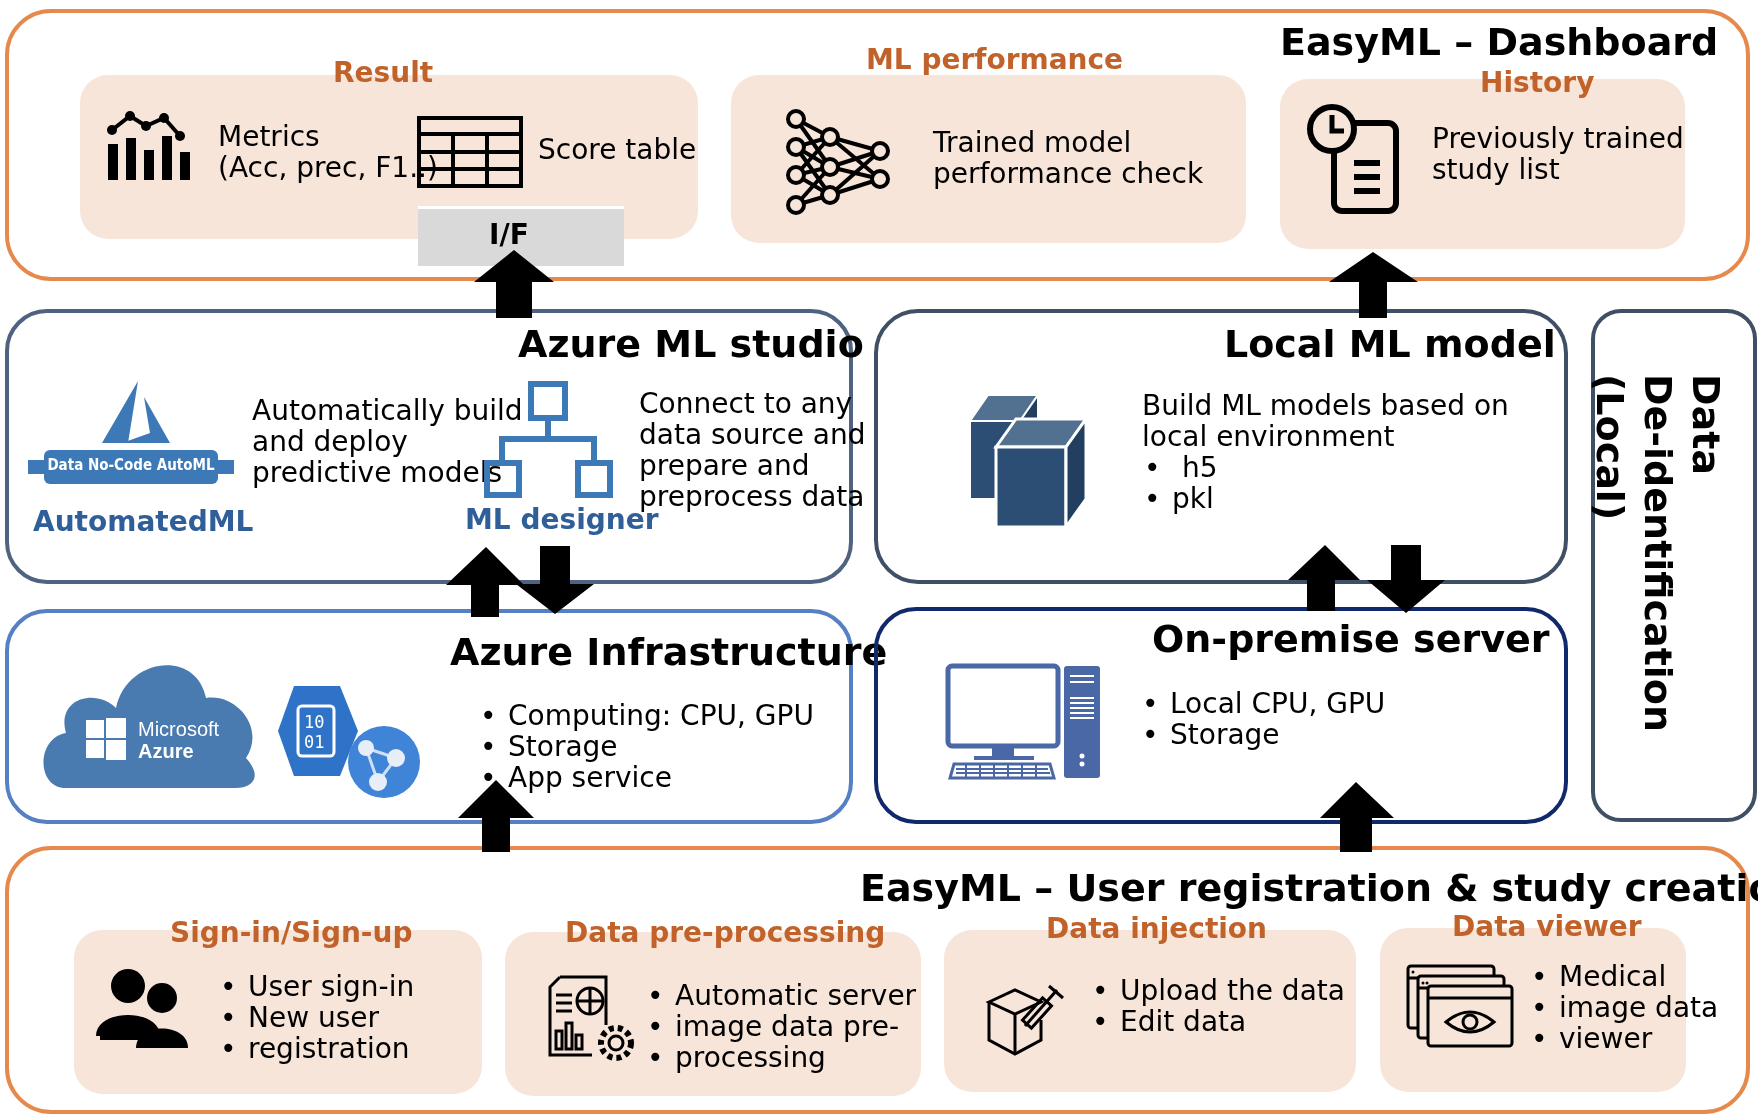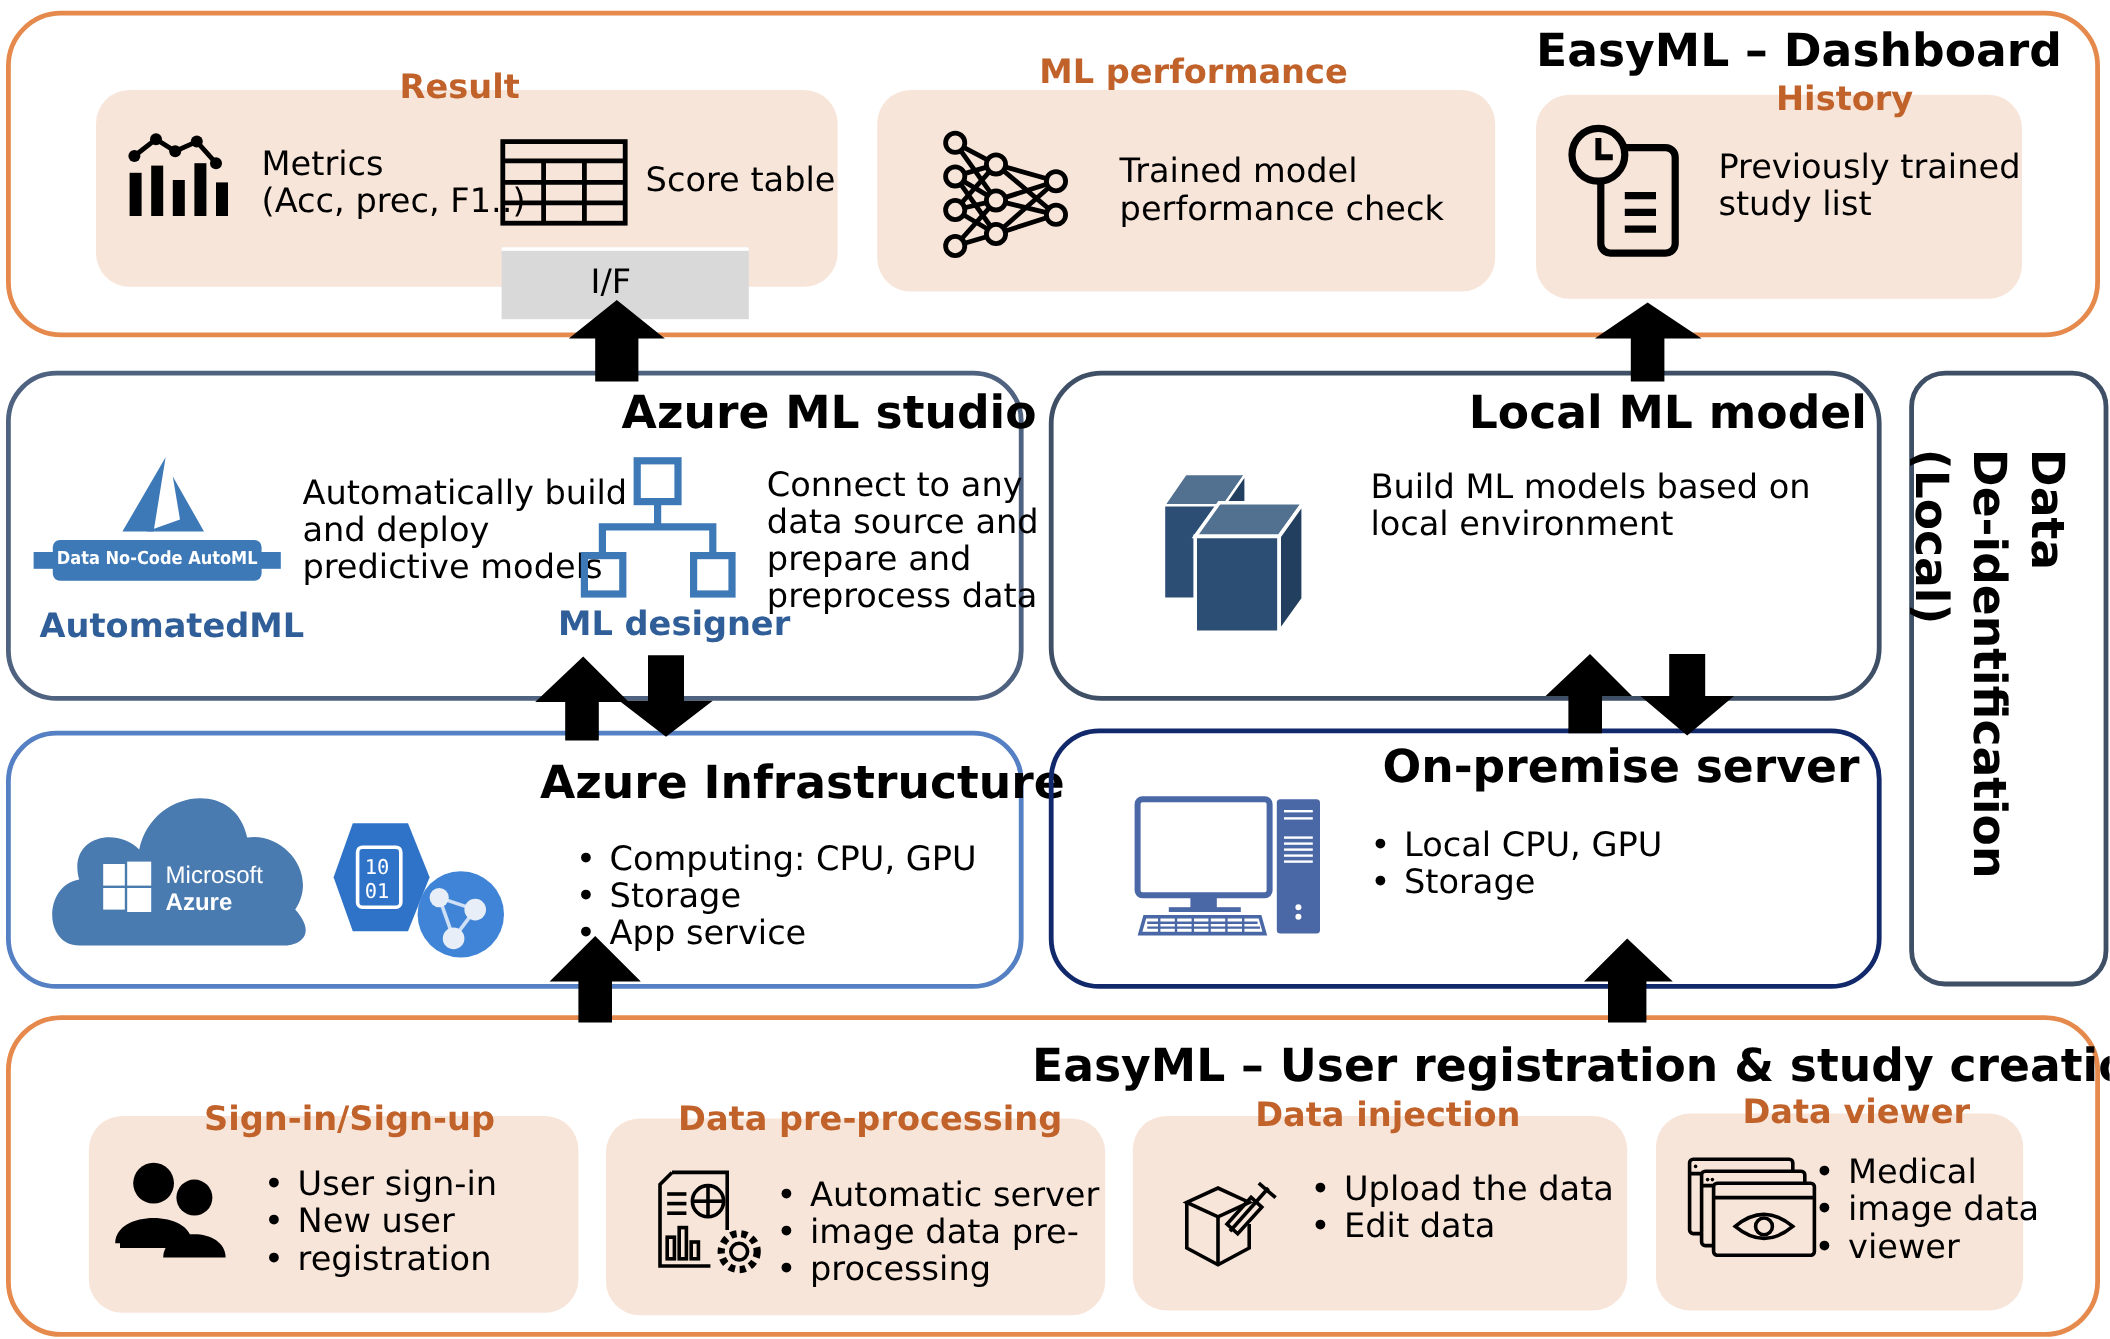--- a/index.html
+++ b/index.html
@@ -48,21 +48,21 @@
 <svg style="left:417px;top:116px;" width="106" height="72" viewBox="0 0 106 72">
   <rect x="2" y="2" width="102" height="68" fill="none" stroke="#000" stroke-width="4"></rect>
   <line x1="2" y1="18" x2="104" y2="18" stroke="#000" stroke-width="4"></line>
   <line x1="2" y1="36" x2="104" y2="36" stroke="#000" stroke-width="4"></line>
   <line x1="2" y1="53" x2="104" y2="53" stroke="#000" stroke-width="4"></line>
   <line x1="36" y1="18" x2="36" y2="70" stroke="#000" stroke-width="4"></line>
   <line x1="70" y1="18" x2="70" y2="70" stroke="#000" stroke-width="4"></line>
 </svg>
 <div class="txt" style="left:538px;top:134px;">Score table</div>
 <div class="abs" style="left:418px;top:206px;width:206px;height:60px;background:#d9d9d9;border-top:3px solid #fff;"></div>
-<div class="abs" style="left:418px;top:218px;width:182px;text-align:center;font-weight:normal;font-size:28px;">I/F</div>
+<div class="abs" style="left:418px;top:218px;width:182px;text-align:center;font-weight:bold;font-size:28px;">I/F</div>
 
 <div class="abs card" style="left:731px;top:75px;width:515px;height:168px;"></div>
 <div class="card-title" style="left:866px;top:43px;">ML performance</div>
 <svg style="left:784px;top:107px;" width="112" height="110" viewBox="0 0 112 110">
   <g stroke="#000" stroke-width="4" fill="none">
     <line x1="12" y1="12" x2="46" y2="30"></line>
       <line x1="12" y1="12" x2="46" y2="60"></line>
     <line x1="12" y1="40" x2="46" y2="30"></line>
       <line x1="12" y1="40" x2="46" y2="60"></line>
       <line x1="12" y1="40" x2="46" y2="88"></line>
@@ -182,20 +182,24 @@
   <polygon points="2,26 20,0 70,0 52,26" fill="#52708f" stroke="#fff" stroke-width="2"></polygon>
   <polygon points="2,26 52,26 52,104 2,104" fill="#2c4e74" stroke="#fff" stroke-width="2"></polygon>
   <polygon points="52,26 70,0 70,80 52,104" fill="#233f60" stroke="#fff" stroke-width="2"></polygon>
   <polygon points="28,52 48,24 118,24 98,52" fill="#52708f" stroke="#fff" stroke-width="3"></polygon>
   <polygon points="28,52 98,52 98,132 28,132" fill="#2c4e74" stroke="#fff" stroke-width="3"></polygon>
   <polygon points="98,52 118,24 118,104 98,132" fill="#233f60" stroke="#fff" stroke-width="3"></polygon>
 </svg>
 <div class="txt" style="left:1142px;top:390px;">
   <div>Build ML models based on</div>
   <div>local environment</div>
+  <ul class="bl">
+    <li><span style="padding-left:10px;">h5</span></li>
+    <li>pkl</li>
+  </ul>
 </div>
 
 <div class="abs frame-navy" style="left:874px;top:607px;width:694px;height:217px;"></div>
 <div class="big-title" style="left:1152px;top:617px;">On-premise server</div>
 <svg style="left:946px;top:664px;" width="156" height="116" viewBox="0 0 156 116">
   <rect x="2" y="2" width="110" height="80" rx="4" fill="#fff" stroke="#4a67a6" stroke-width="5"></rect>
   <rect x="46" y="82" width="22" height="12" fill="#4a67a6"></rect>
   <rect x="28" y="92" width="60" height="4" fill="#4a67a6"></rect>
   <polygon points="8,100 104,100 108,114 4,114" fill="#fff" stroke="#4a67a6" stroke-width="3"></polygon>
   <g stroke="#4a67a6" stroke-width="2">
@@ -306,21 +310,21 @@
     <line x1="12" y1="24" x2="98" y2="24"></line>
     <rect x="22" y="22" width="84" height="60" rx="3" fill="#f8e5d9"></rect>
     <line x1="22" y1="34" x2="106" y2="34"></line>
     <path d="M40,58 Q64,38 88,58 Q64,78 40,58 Z"></path>
     <circle cx="64" cy="58" r="7"></circle>
   </g>
   <circle cx="7" cy="8" r="1.5"></circle>
     <circle cx="17" cy="19" r="1.5"></circle>
     <circle cx="21" cy="19" r="1.5"></circle>
 </svg>
-<ul class="bl txt" style="left:1510px;top:961px;">
+<ul class="bl txt" style="left:1510px;top:961px;padding-left:19px;">
   <li>Medical</li>
   <li style="list-style: none; --nb: 1;">image data</li>
   <li>viewer</li>
 </ul>
 
 <svg style="left:0;top:0;" width="1758" height="1116" viewBox="0 0 1758 1116">
 
   <polygon points="496,318 532,318 532,282 554,282 514,250 474,282 496,282" fill="#000"></polygon>
 
   <polygon points="1359,318 1387,318 1387,282 1418,282 1373,252 1329,282 1359,282" fill="#000"></polygon>

